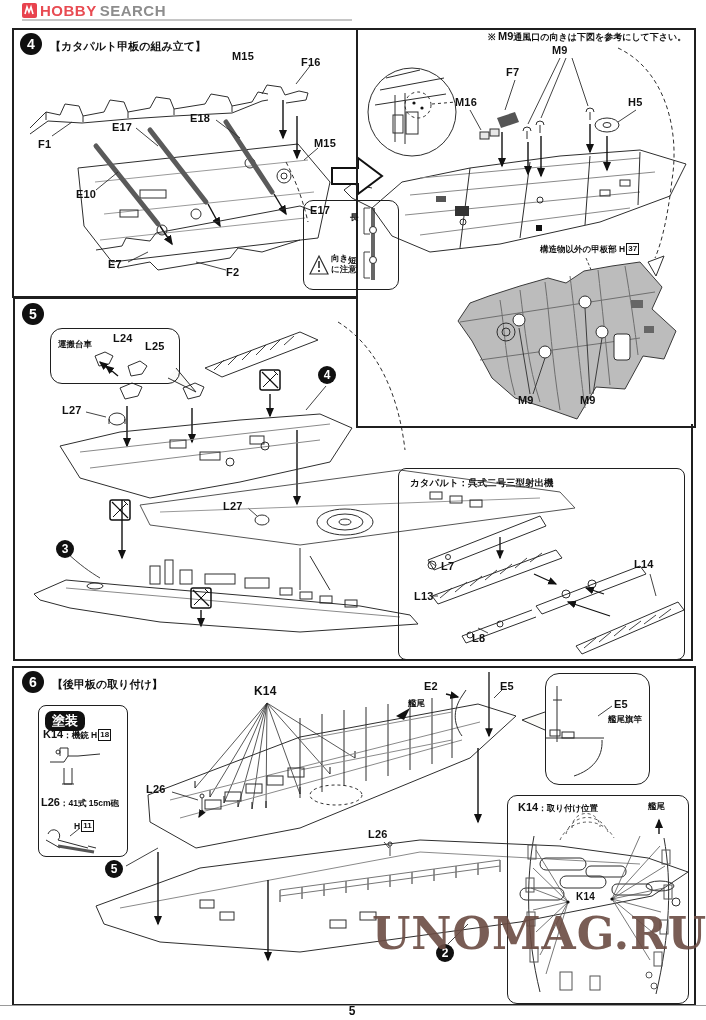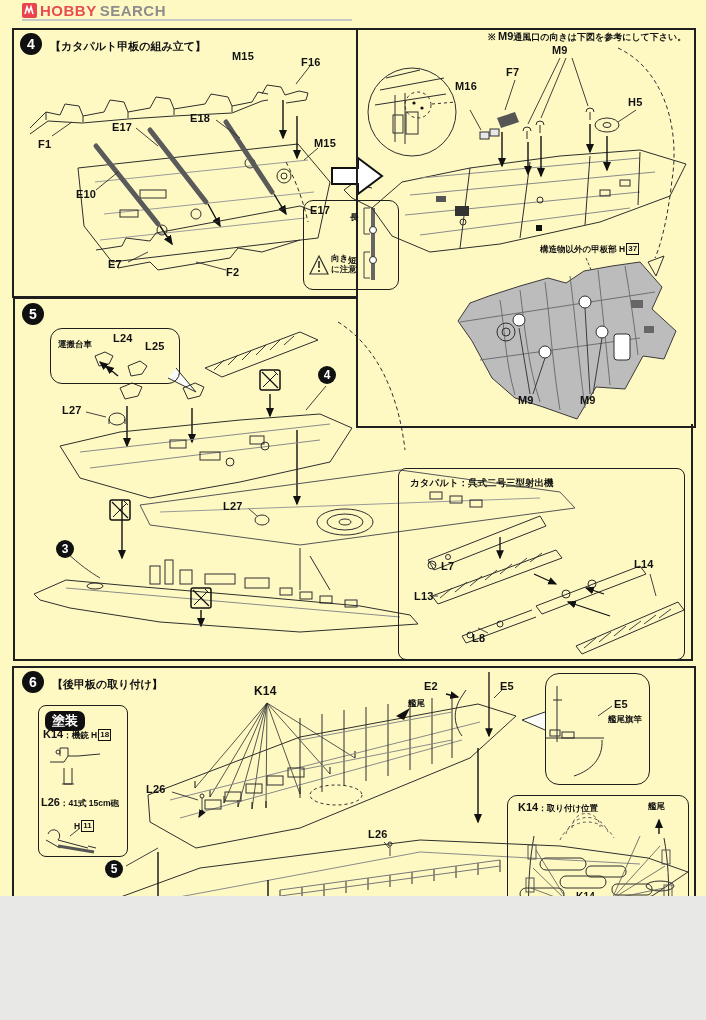--- a/index.html
+++ b/index.html
@@ -1,16 +1,16 @@
 <!DOCTYPE html>
 <html><head>
 <meta charset="utf-8">
 <style>
   html,body{margin:0;padding:0;background:#e8e8e6;}
-  .page{position:relative;width:706px;height:896px;background:#fef9c3;overflow:hidden;
+  .page{position:relative;width:706px;height:1020px;background:#ffffff;overflow:hidden;
         font-family:"Liberation Sans",sans-serif;color:#111;}
   svg.art{position:absolute;left:0;top:0;pointer-events:none;}
   .sec{position:absolute;border:2px solid #1f1f1f;}
   .rbox{position:absolute;border:1.5px solid #1f1f1f;border-radius:10px;background:rgba(255,255,255,.0);}
   .lbl{position:absolute;font-weight:bold;font-size:11px;white-space:nowrap;letter-spacing:.2px;}
   .jp{position:absolute;font-weight:bold;font-size:10px;white-space:nowrap;}
   .jps{position:absolute;font-weight:bold;font-size:8.5px;white-space:nowrap;}
   .badge{position:absolute;width:22px;height:22px;border-radius:50%;background:#101010;color:#fff;
          text-align:center;line-height:22px;font-weight:bold;font-size:14px;}
   .badge-s{position:absolute;width:18px;height:18px;border-radius:50%;background:#101010;color:#fff;
@@ -361,21 +361,21 @@
   <div class="jps" style="left:350px;top:212px;">長</div>
   <div class="jps" style="left:348px;top:255px;">短</div>
   <div class="jps" style="left:331px;top:253px;">向き</div>
   <div class="jps" style="left:331px;top:264px;">に注意</div>
 
   <div class="jps" style="left:488px;top:30px;font-size:9px;">
     <span>※ </span><span style="font-size:11px;">M9</span><span>通風口の向きは下図を参考にして下さい。</span>
   </div>
   <div class="lbl" style="left:552px;top:44px;">M9</div>
   <div class="lbl" style="left:506px;top:66px;">F7</div>
-  <div class="lbl" style="left:455px;top:80px;text-align:center;">M16</div>
+  <div class="lbl" style="left:455px;top:96px;text-align:center;">M16</div>
   <div class="lbl" style="left:628px;top:96px;">H5</div>
   <div class="jps" style="left:540px;top:243px;">
     <span>構造物以外の甲板部 H</span><span class="boxnum">37</span>
   </div>
   <div class="lbl" style="left:518px;top:394px;">M9</div>
   <div class="lbl" style="left:580px;top:394px;">M9</div>
 
   <div class="badge" style="left:22px;top:303px;">5</div>
   <div class="jps" style="left:58px;top:339px;">運搬台車</div>
   <div class="lbl" style="left:113px;top:332px;">L24</div>

